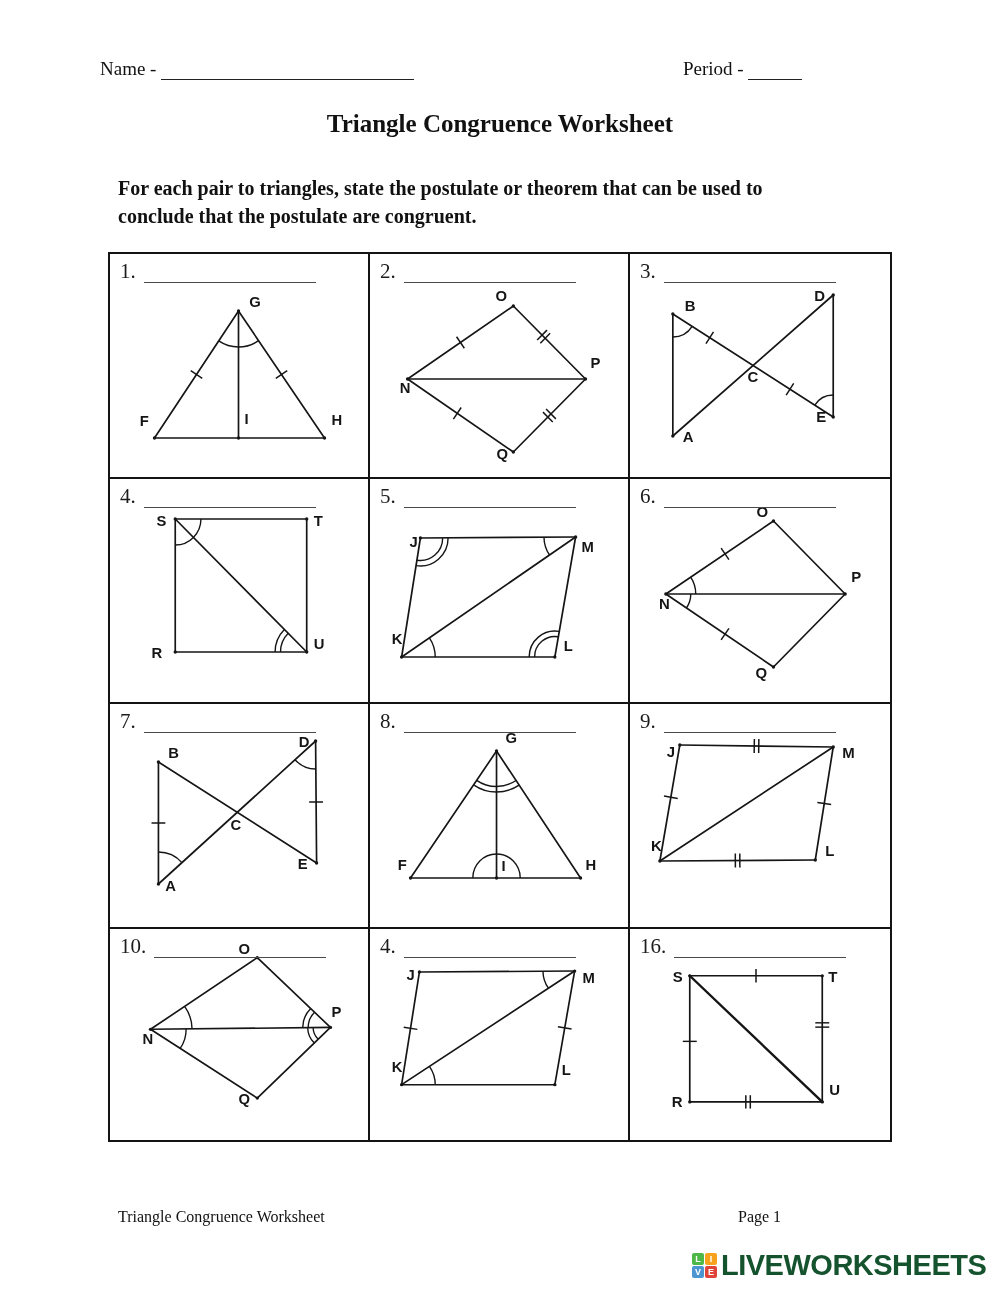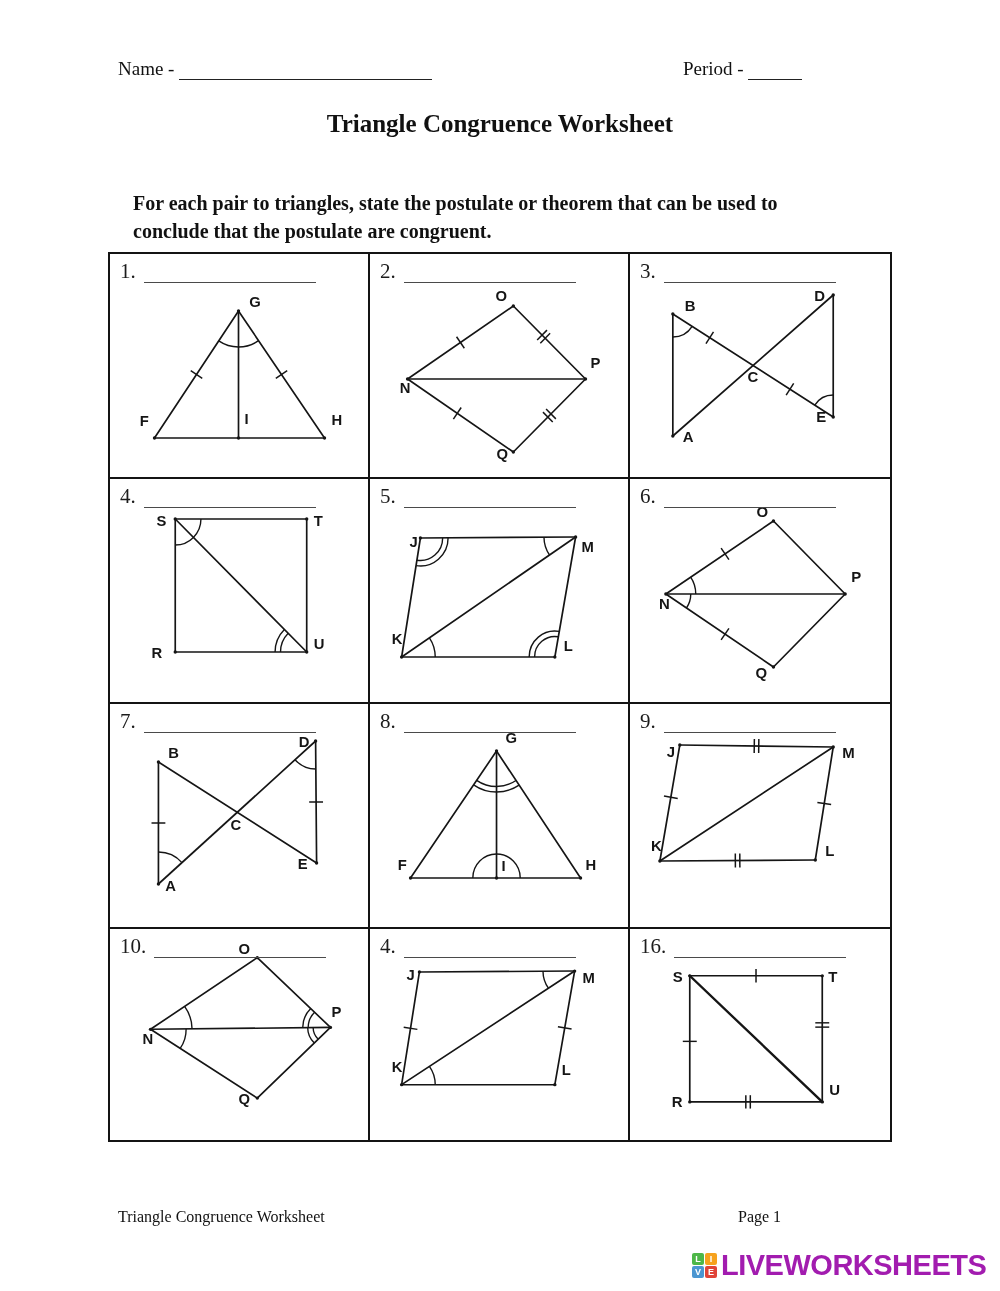--- a/index.html
+++ b/index.html
@@ -1,25 +1,25 @@
 <!DOCTYPE html>
 <html><head>
 <meta charset="utf-8">
 <style>
   html,body{margin:0;padding:0;background:#e8e8e8;}
   .page{position:relative;width:1000px;height:1291px;background:#ffffff;overflow:hidden;
         font-family:"Liberation Serif", serif;color:#111;}
-  .name-group{position:absolute;left:118px;top:58px;font-size:19px;}
+  .name-group{position:absolute;left:100px;top:58px;font-size:19px;}
   .period-group{position:absolute;left:683px;top:58px;font-size:19px;}
   .fill-line{display:inline-block;height:19px;border-bottom:1.6px solid #222;vertical-align:bottom;}
   .name-line{width:253px;}
   .period-line{width:54px;}
   .title{position:absolute;left:0;top:110px;width:100%;text-align:center;
          font-size:25px;font-weight:bold;margin:0;}
-  .instructions{position:absolute;left:118px;top:174px;width:752px;margin:15px;
+  .instructions{position:absolute;left:118px;top:174px;width:752px;margin:0;
                 font-size:20px;font-weight:bold;line-height:1.42;}
   .grid{position:absolute;left:108px;top:252px;width:784px;height:890px;
         display:grid;grid-template-columns:1fr 1fr 1fr;grid-template-rows:225px 225px 225px 213px;
         border:2px solid #141414;box-sizing:border-box;}
   .cell{position:relative;border-right:2px solid #141414;border-bottom:2px solid #141414;overflow:hidden;}
   .cell:nth-child(3n){border-right:none;}
   .cell:nth-child(n+10){border-bottom:none;}
   .cell-head{position:absolute;left:10px;top:5px;display:flex;align-items:flex-end;z-index:2;}
   .num{font-size:21px;line-height:1.15;color:#1c1c1c;}
   .answer-blank{display:inline-block;width:172px;height:21px;margin-left:8px;
@@ -370,16 +370,16 @@
   <div class="footer-left">Triangle Congruence Worksheet</div>
   <div class="footer-right">Page 1</div>
 
   <div class="logo">
     <div class="logo-tiles">
         <div class="tile" style="background: rgb(77, 183, 72);">L</div>
         <div class="tile" style="background: rgb(246, 162, 29);">I</div>
         <div class="tile" style="background: rgb(75, 150, 209);">V</div>
         <div class="tile" style="background: rgb(224, 68, 56);">E</div>
       </div>
-    <div class="logo-text" style="color: #a21caf;">LIVEWORKSHEETS</div>
+    <div class="logo-text" style="color: #14532d;">LIVEWORKSHEETS</div>
   </div>
 
 </div>
 
 </body></html>

